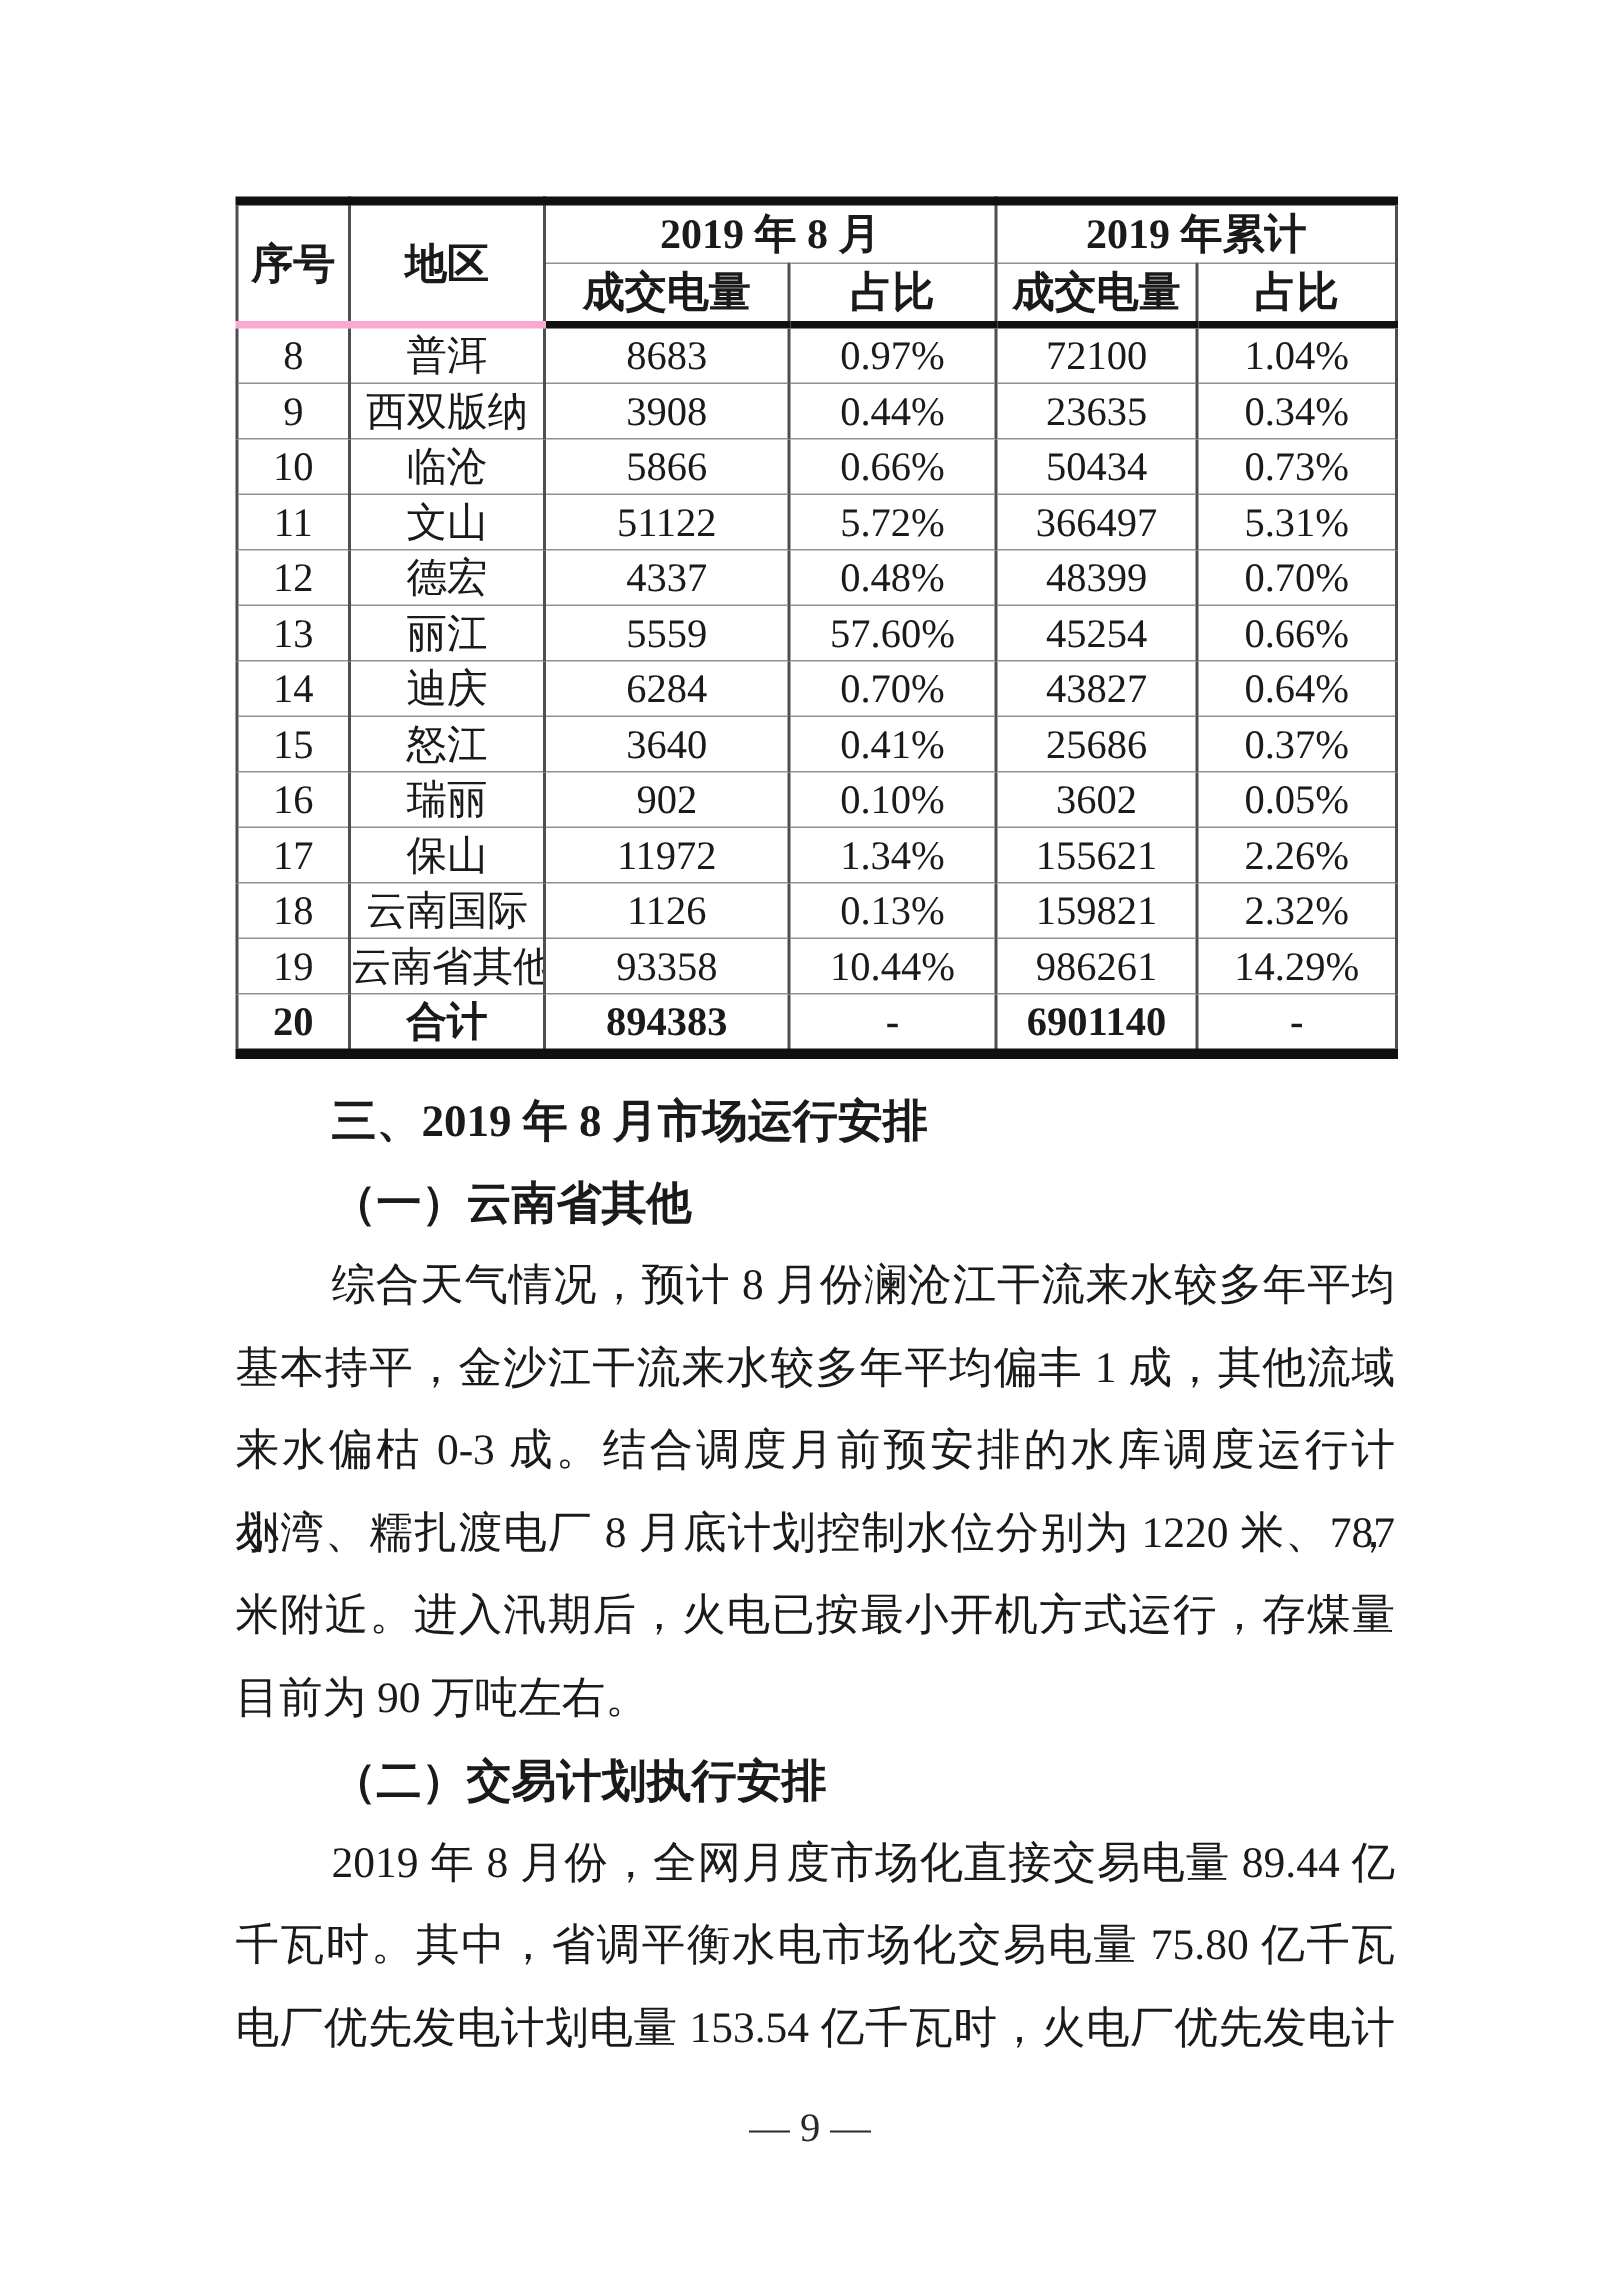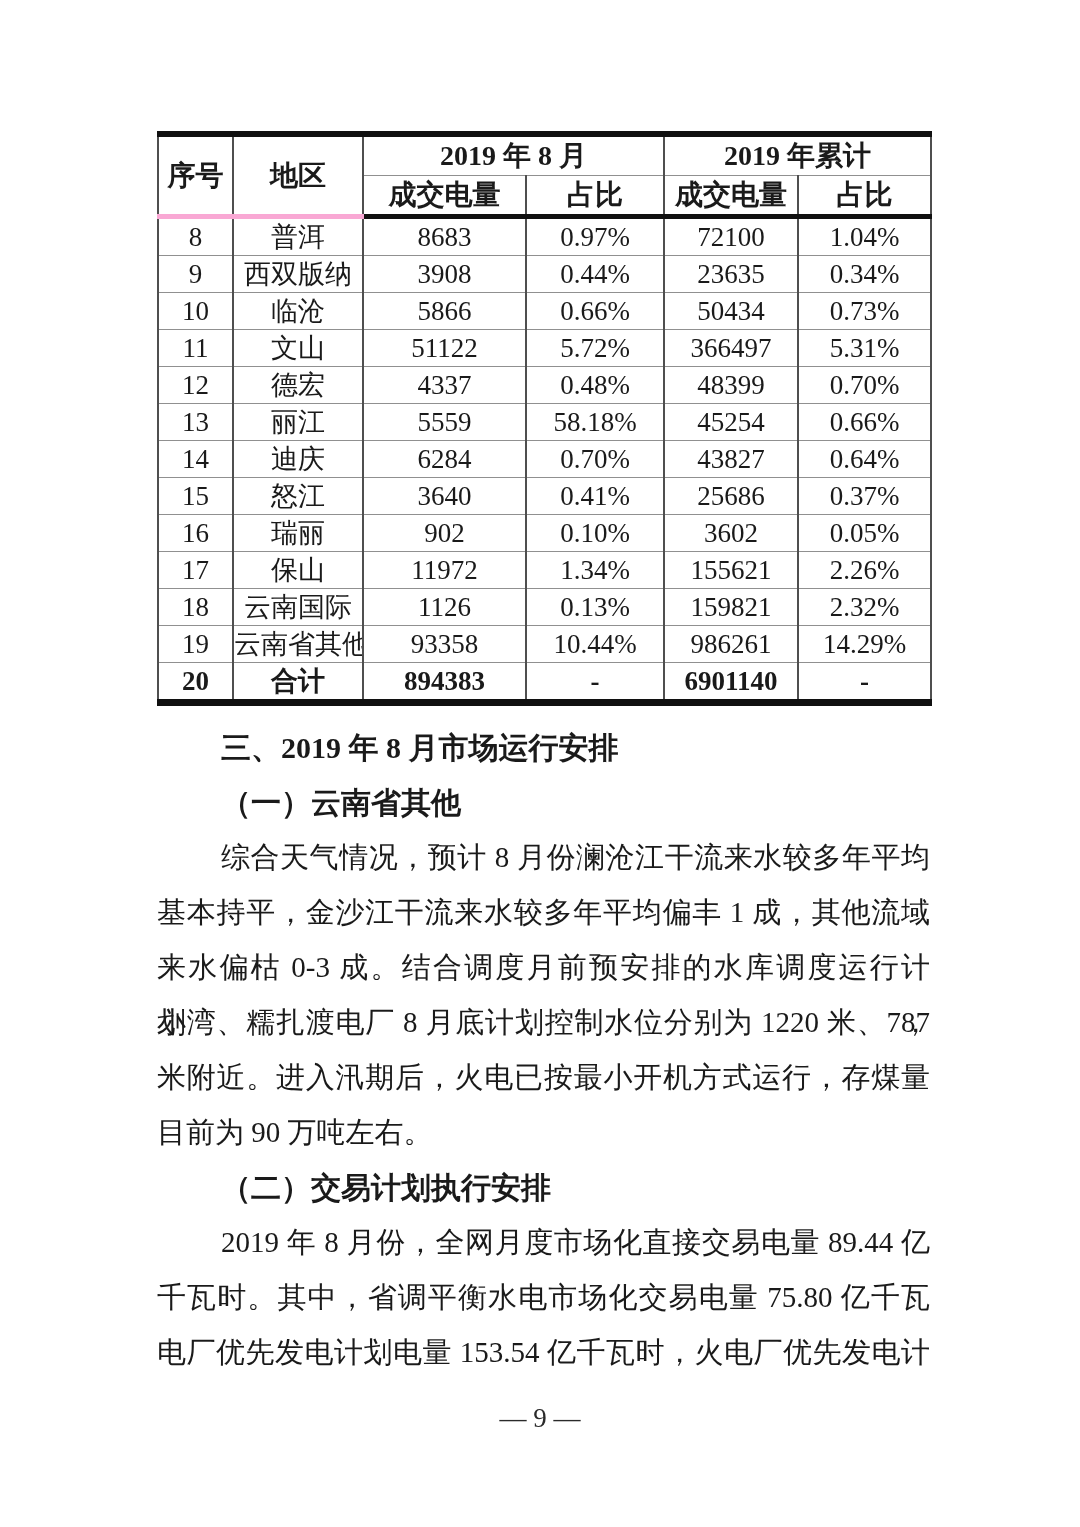--- a/index.html
+++ b/index.html
@@ -149,21 +149,21 @@
             <td>德宏</td>
             <td>4337</td>
             <td>0.48%</td>
             <td>48399</td>
             <td>0.70%</td>
           </tr>
           <tr>
             <td>13</td>
             <td>丽江</td>
             <td>5559</td>
-            <td>58.18%</td>
+            <td>57.60%</td>
             <td>45254</td>
             <td>0.66%</td>
           </tr>
           <tr>
             <td>14</td>
             <td>迪庆</td>
             <td>6284</td>
             <td>0.70%</td>
             <td>43827</td>
             <td>0.64%</td>

